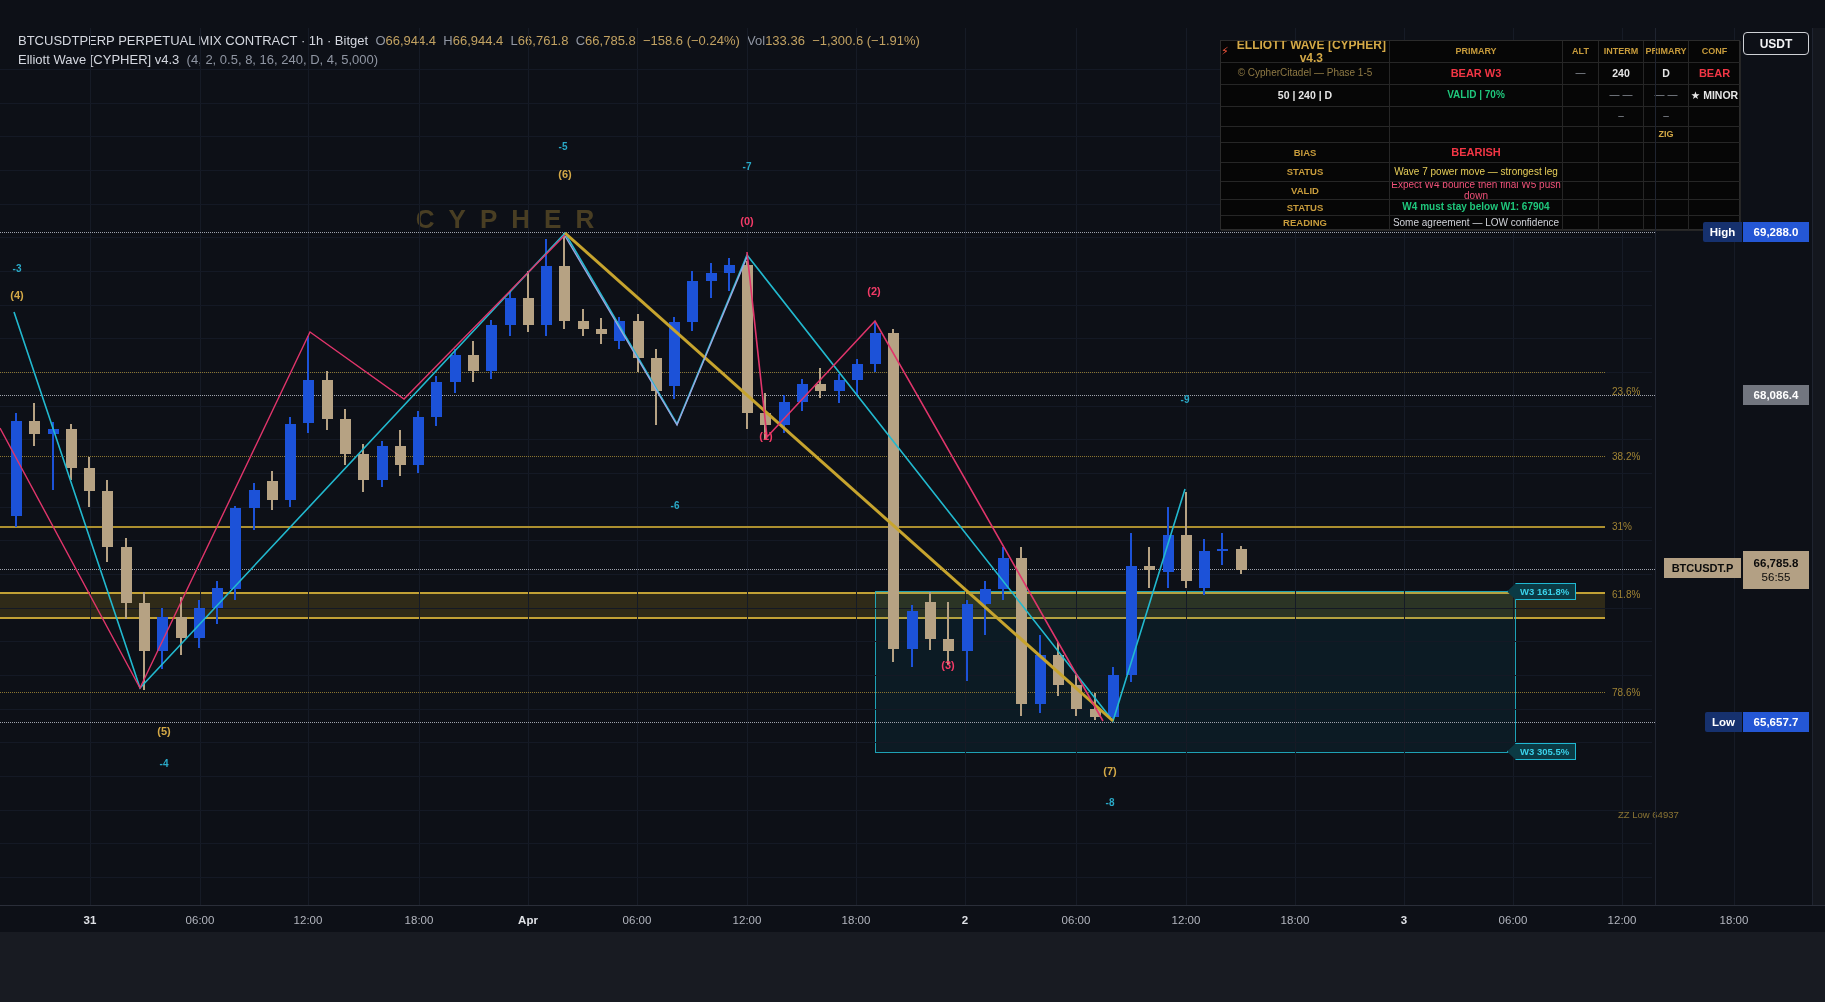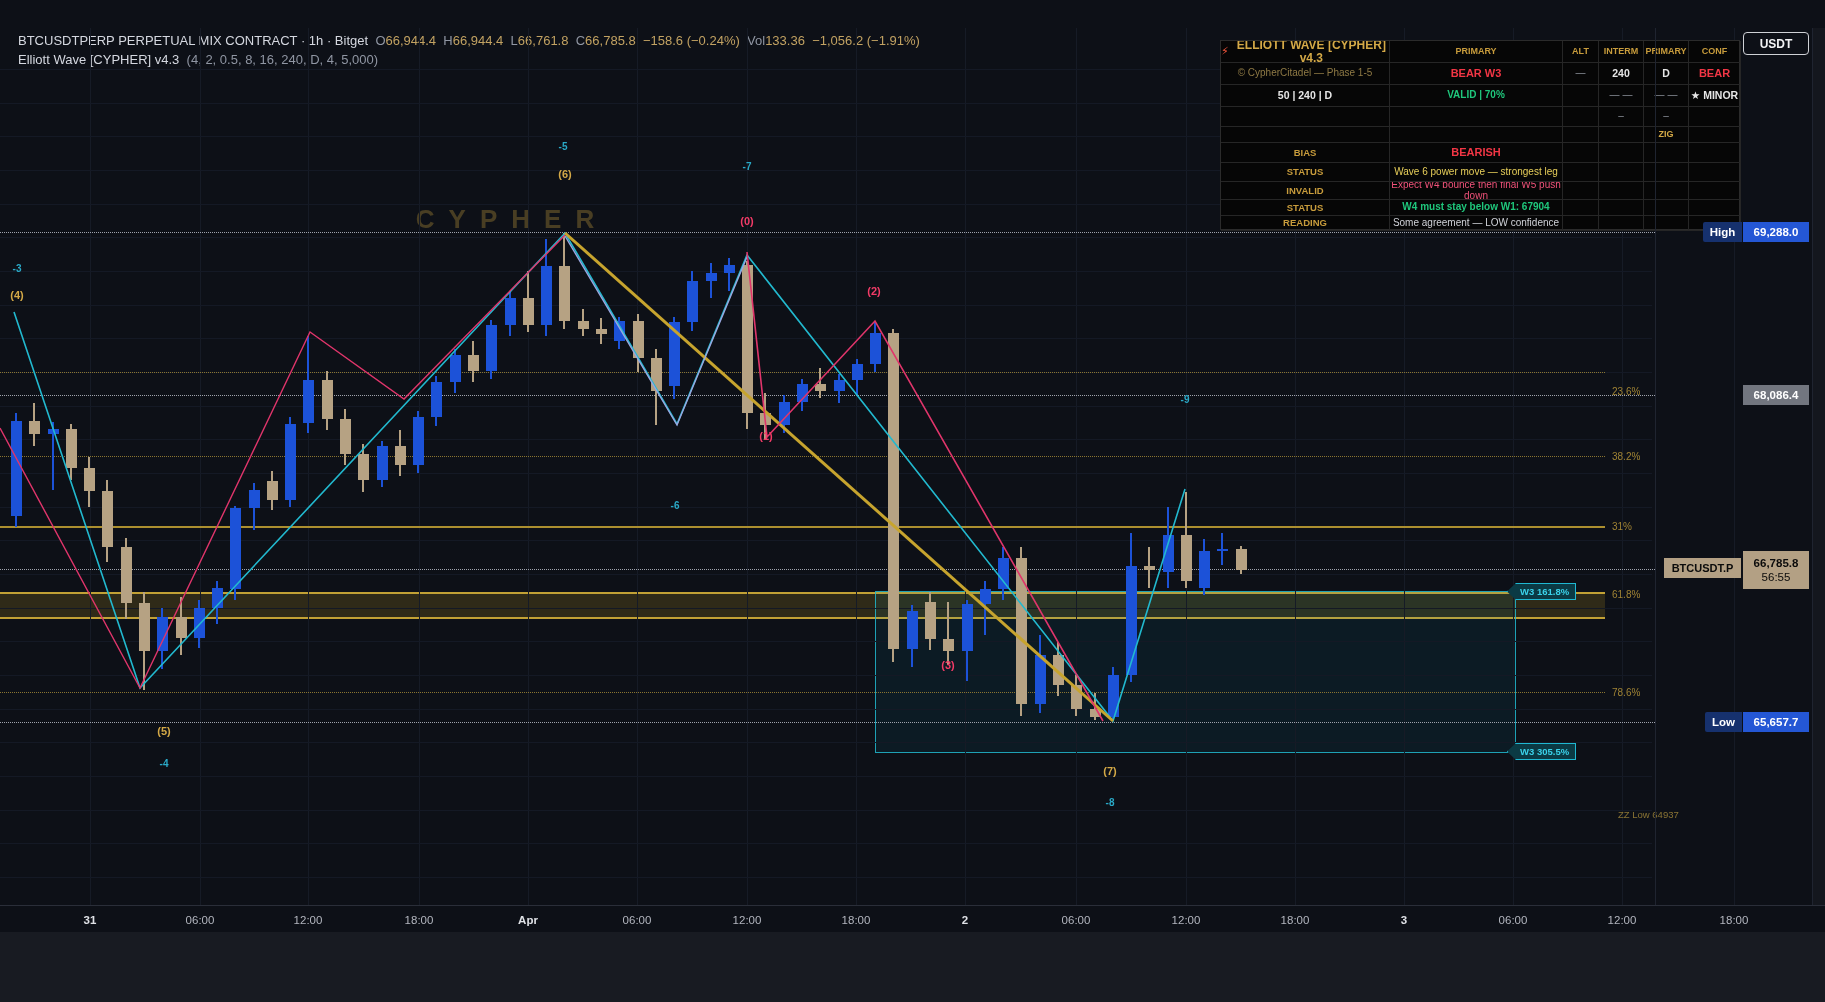--- a/index.html
+++ b/index.html
@@ -87,21 +87,21 @@
   <div class="abs" id="pane" style="left:0;top:28px;width:1655px;height:877px;"></div>
 
   <div class="abs legend1">
     <span>BTCUSDTPERP PERPETUAL MIX CONTRACT · 1h · Bitget</span>
     <span class="lg-gray">&nbsp;</span><span class="lg-gray">O</span><span class="lg-val">66,944.4</span>
     <span class="lg-gray">&nbsp;</span><span class="lg-gray">H</span><span class="lg-val">66,944.4</span>
     <span class="lg-gray">&nbsp;</span><span class="lg-gray">L</span><span class="lg-val">66,761.8</span>
     <span class="lg-gray">&nbsp;</span><span class="lg-gray">C</span><span class="lg-val">66,785.8</span>
     <span class="lg-val">&nbsp;</span><span class="lg-val">−158.6 (−0.24%)</span>
     <span class="lg-gray">&nbsp;</span><span class="lg-gray">Vol</span><span class="lg-val">133.36</span>
-    <span class="lg-val">&nbsp;</span><span class="lg-val">−1,056.2 (−1.91%)</span>
+    <span class="lg-val">&nbsp;</span><span class="lg-val">−1,300.6 (−1.91%)</span>
   </div>
   <div class="abs legend2">
     <span>Elliott Wave [CYPHER] v4.3</span>
     <span class="lg-gray">&nbsp;</span><span class="lg-gray">(4, 2, 0.5, 8, 16, 240, D, 4, 5,000)</span>
   </div>
 
   <div class="abs" id="watermark">CYPHER</div>
 
   <div class="abs" id="goldband"></div>
   <div class="abs" id="tealbox"></div>
@@ -365,26 +365,26 @@
       <div class="pcell pc-gray" style="left: 378px; top: 86px; width: 45px; height: 16px;"></div>
       <div class="pcell pc-gold" style="left: 423px; top: 86px; width: 45px; height: 16px;">ZIG</div>
       <div class="pcell pc-gray" style="left: 468px; top: 86px; width: 52px; height: 16px;"></div>
       <div class="pcell pc-label" style="left: 0px; top: 102px; width: 169px; height: 20px;">BIAS</div>
       <div class="pcell pc-red" style="left: 169px; top: 102px; width: 173px; height: 20px;">BEARISH</div>
       <div class="pcell pc-gray" style="left: 342px; top: 102px; width: 36px; height: 20px;"></div>
       <div class="pcell pc-gray" style="left: 378px; top: 102px; width: 45px; height: 20px;"></div>
       <div class="pcell pc-gray" style="left: 423px; top: 102px; width: 45px; height: 20px;"></div>
       <div class="pcell pc-gray" style="left: 468px; top: 102px; width: 52px; height: 20px;"></div>
       <div class="pcell pc-label" style="left: 0px; top: 122px; width: 169px; height: 19px;">STATUS</div>
-      <div class="pcell pc-yellow" style="left: 169px; top: 122px; width: 173px; height: 19px;">Wave 6 power move — strongest leg</div>
+      <div class="pcell pc-yellow" style="left: 169px; top: 122px; width: 173px; height: 19px;">Wave 7 power move — strongest leg</div>
       <div class="pcell pc-gray" style="left: 342px; top: 122px; width: 36px; height: 19px;"></div>
       <div class="pcell pc-gray" style="left: 378px; top: 122px; width: 45px; height: 19px;"></div>
       <div class="pcell pc-gray" style="left: 423px; top: 122px; width: 45px; height: 19px;"></div>
       <div class="pcell pc-gray" style="left: 468px; top: 122px; width: 52px; height: 19px;"></div>
-      <div class="pcell pc-label" style="left: 0px; top: 141px; width: 169px; height: 18px;">INVALID</div>
+      <div class="pcell pc-label" style="left: 0px; top: 141px; width: 169px; height: 18px;">VALID</div>
       <div class="pcell pc-pink" style="left: 169px; top: 141px; width: 173px; height: 18px;">Expect W4 bounce then final W5 push down</div>
       <div class="pcell pc-gray" style="left: 342px; top: 141px; width: 36px; height: 18px;"></div>
       <div class="pcell pc-gray" style="left: 378px; top: 141px; width: 45px; height: 18px;"></div>
       <div class="pcell pc-gray" style="left: 423px; top: 141px; width: 45px; height: 18px;"></div>
       <div class="pcell pc-gray" style="left: 468px; top: 141px; width: 52px; height: 18px;"></div>
       <div class="pcell pc-label" style="left: 0px; top: 159px; width: 169px; height: 16px;">STATUS</div>
       <div class="pcell pc-green" style="left: 169px; top: 159px; width: 173px; height: 16px;">W4 must stay below W1: 67904</div>
       <div class="pcell pc-gray" style="left: 342px; top: 159px; width: 36px; height: 16px;"></div>
       <div class="pcell pc-gray" style="left: 378px; top: 159px; width: 45px; height: 16px;"></div>
       <div class="pcell pc-gray" style="left: 423px; top: 159px; width: 45px; height: 16px;"></div>

